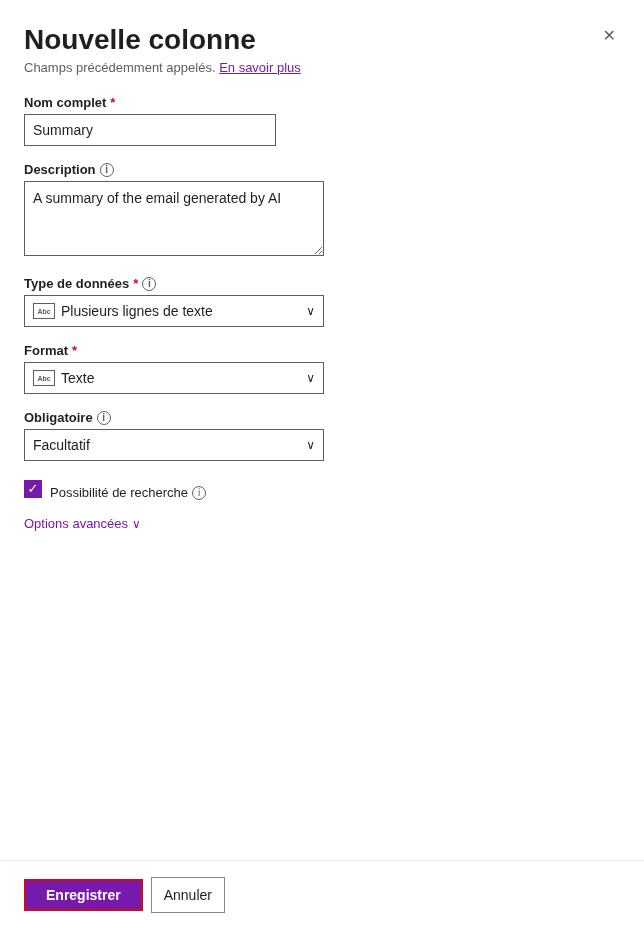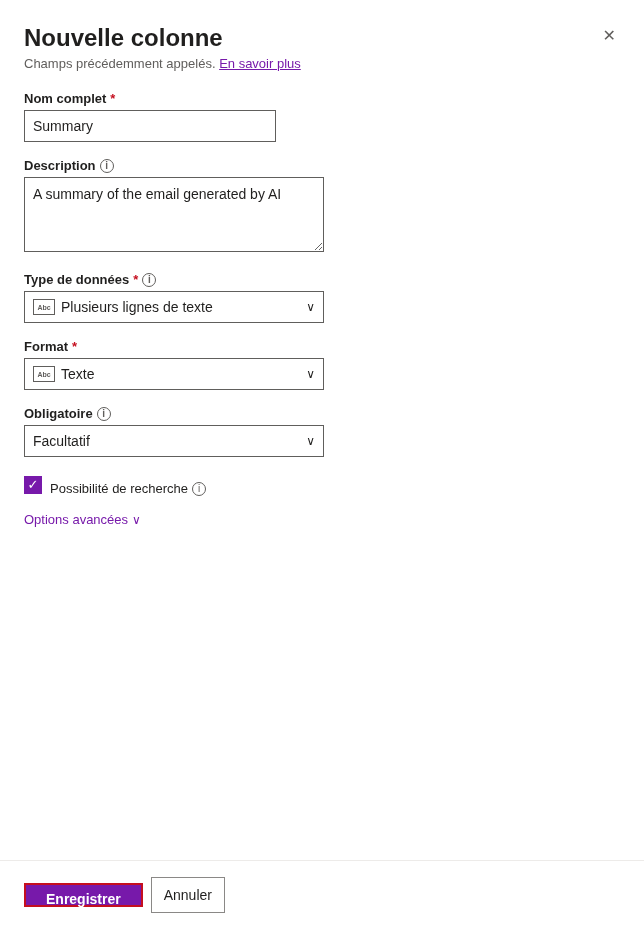--- a/index.html
+++ b/index.html
@@ -29,21 +29,21 @@
     }
 
     .panel-header {
       display: flex;
       justify-content: space-between;
       align-items: flex-start;
       margin-bottom: 4px;
     }
 
     .panel-title {
-      font-size: 24px;
+      font-size: 28px;
       font-weight: 600;
       color: #201f1e;
     }
 
     .close-btn {
       background: none;
       border: none;
       cursor: pointer;
       font-size: 16px;
       color: #605e5c;
@@ -224,21 +224,21 @@
 
     .btn-save {
       background: #7719aa;
       color: white;
       border: 2px solid #c50f1f;
       padding: 6px 20px;
       font-size: 14px;
       font-weight: 600;
       cursor: pointer;
       font-family: 'Segoe UI', sans-serif;
-      height: 24px;
+      height: 32px;
     }
 
     .btn-cancel {
       background: #fff;
       color: #201f1e;
       border: 1px solid #8a8886;
       padding: 6px 12px;
       font-size: 14px;
       cursor: pointer;
       font-family: 'Segoe UI', sans-serif;

